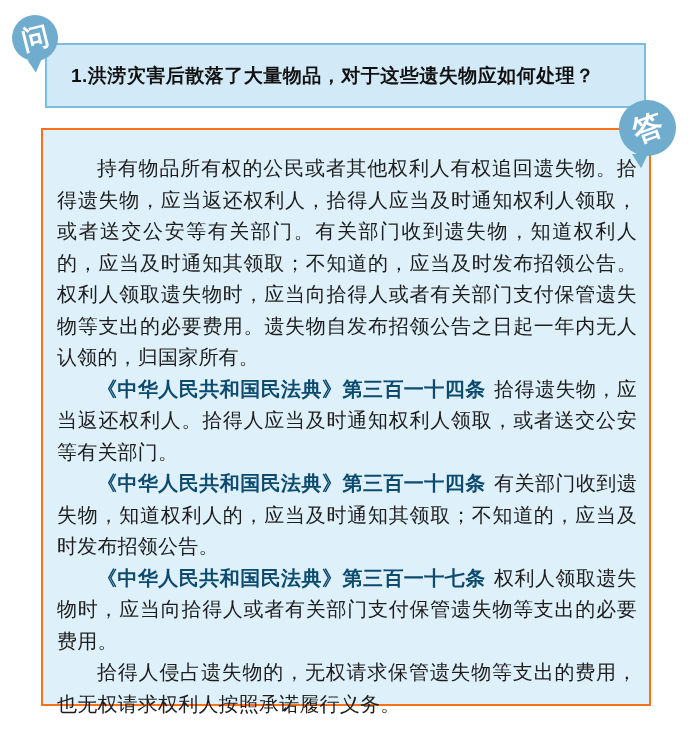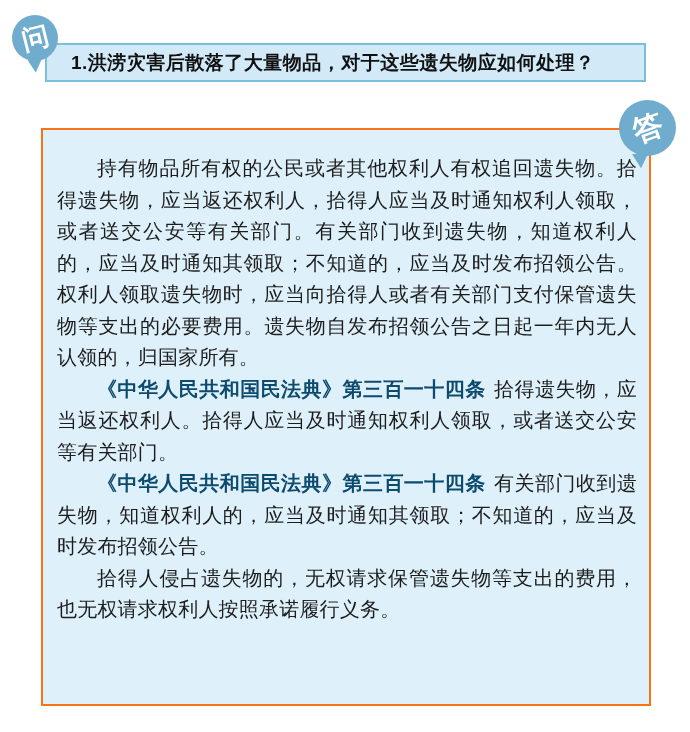--- a/index.html
+++ b/index.html
@@ -36,21 +36,21 @@
     transform:rotate(-8deg);
   }
   .bubble-glyph{
     color:#ffffff;font-weight:bold;line-height:1;
   }
   .bubble-q .bubble-glyph{font-size:27px;transform:rotate(-14deg);}
   .bubble-a .bubble-glyph{font-size:30px;transform:rotate(-20deg);}
 
   
   .q-box{
-    position:absolute;left:45px;top:43px;width:601px;height:39px;
+    position:absolute;left:45px;top:43px;width:601px;height:65px;
     box-sizing:border-box;
     background:#D2EAF8;border:2px solid #7CBCDE;
     display:flex;align-items:center;
     padding-left:24px;
     z-index:1;
   }
   .q-text{
     font-size:19px;font-weight:bold;color:#111111;letter-spacing:0.5px;
   }
 
@@ -106,20 +106,23 @@
     <p>
       <b></b><span>持有物品所有权的公民或者其他权利人有权追回遗失物。拾得遗失物，应当返还权利人，拾得人应当及时通知权利人领取，或者送交公安等有关部门。有关部门收到遗失物，知道权利人的，应当及时通知其领取；不知道的，应当及时发布招领公告。权利人领取遗失物时，应当向拾得人或者有关部门支付保管遗失物等支出的必要费用。遗失物自发布招领公告之日起一年内无人认领的，归国家所有。</span>
     </p>
     <p>
       <b>《中华人民共和国民法典》第三百一十四条</b><span>拾得遗失物，应当返还权利人。拾得人应当及时通知权利人领取，或者送交公安等有关部门。</span>
     </p>
     <p>
       <b>《中华人民共和国民法典》第三百一十四条</b><span>有关部门收到遗失物，知道权利人的，应当及时通知其领取；不知道的，应当及时发布招领公告。</span>
     </p>
     <p>
+      <b>《中华人民共和国民法典》第三百一十七条</b><span>权利人领取遗失物时，应当向拾得人或者有关部门支付保管遗失物等支出的必要费用。</span>
+    </p>
+    <p>
       <b></b><span>拾得人侵占遗失物的，无权请求保管遗失物等支出的费用，也无权请求权利人按照承诺履行义务。</span>
     </p>
 
   </div>
 
   <div class="watermark">
     <span style="display:flex;">
       <svg width="30" height="27" viewBox="0 0 30 27">
         <ellipse cx="11" cy="16.5" rx="9" ry="8" fill="none" stroke="#CDD3D8" stroke-width="2.2"></ellipse>
         <circle cx="11" cy="16.5" r="3" fill="none" stroke="#CDD3D8" stroke-width="2"></circle>

